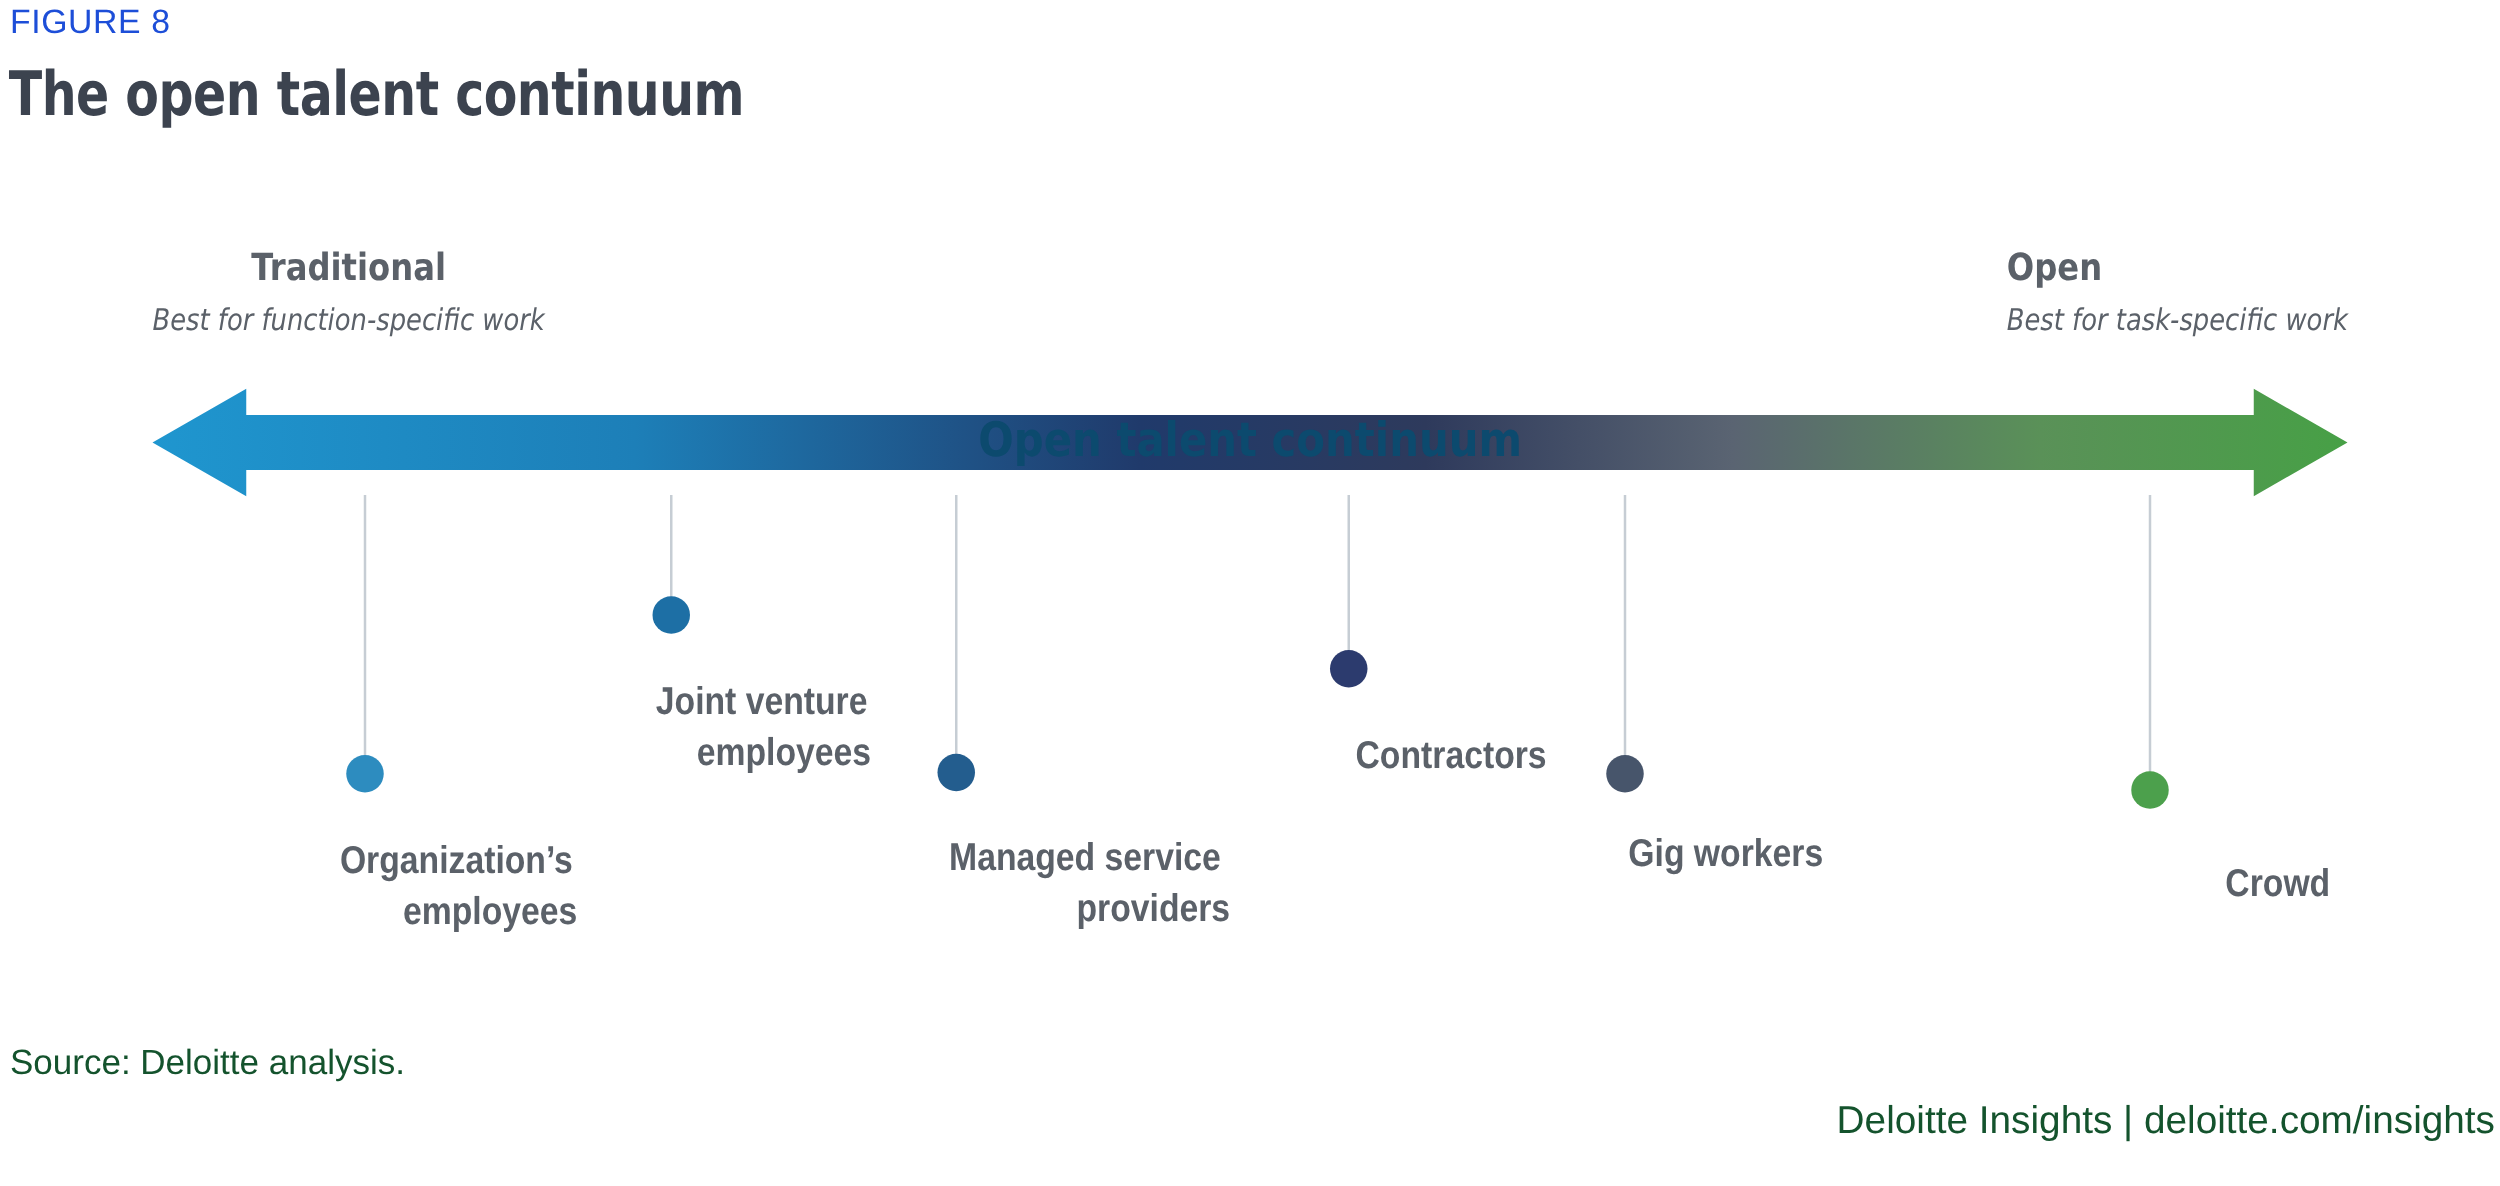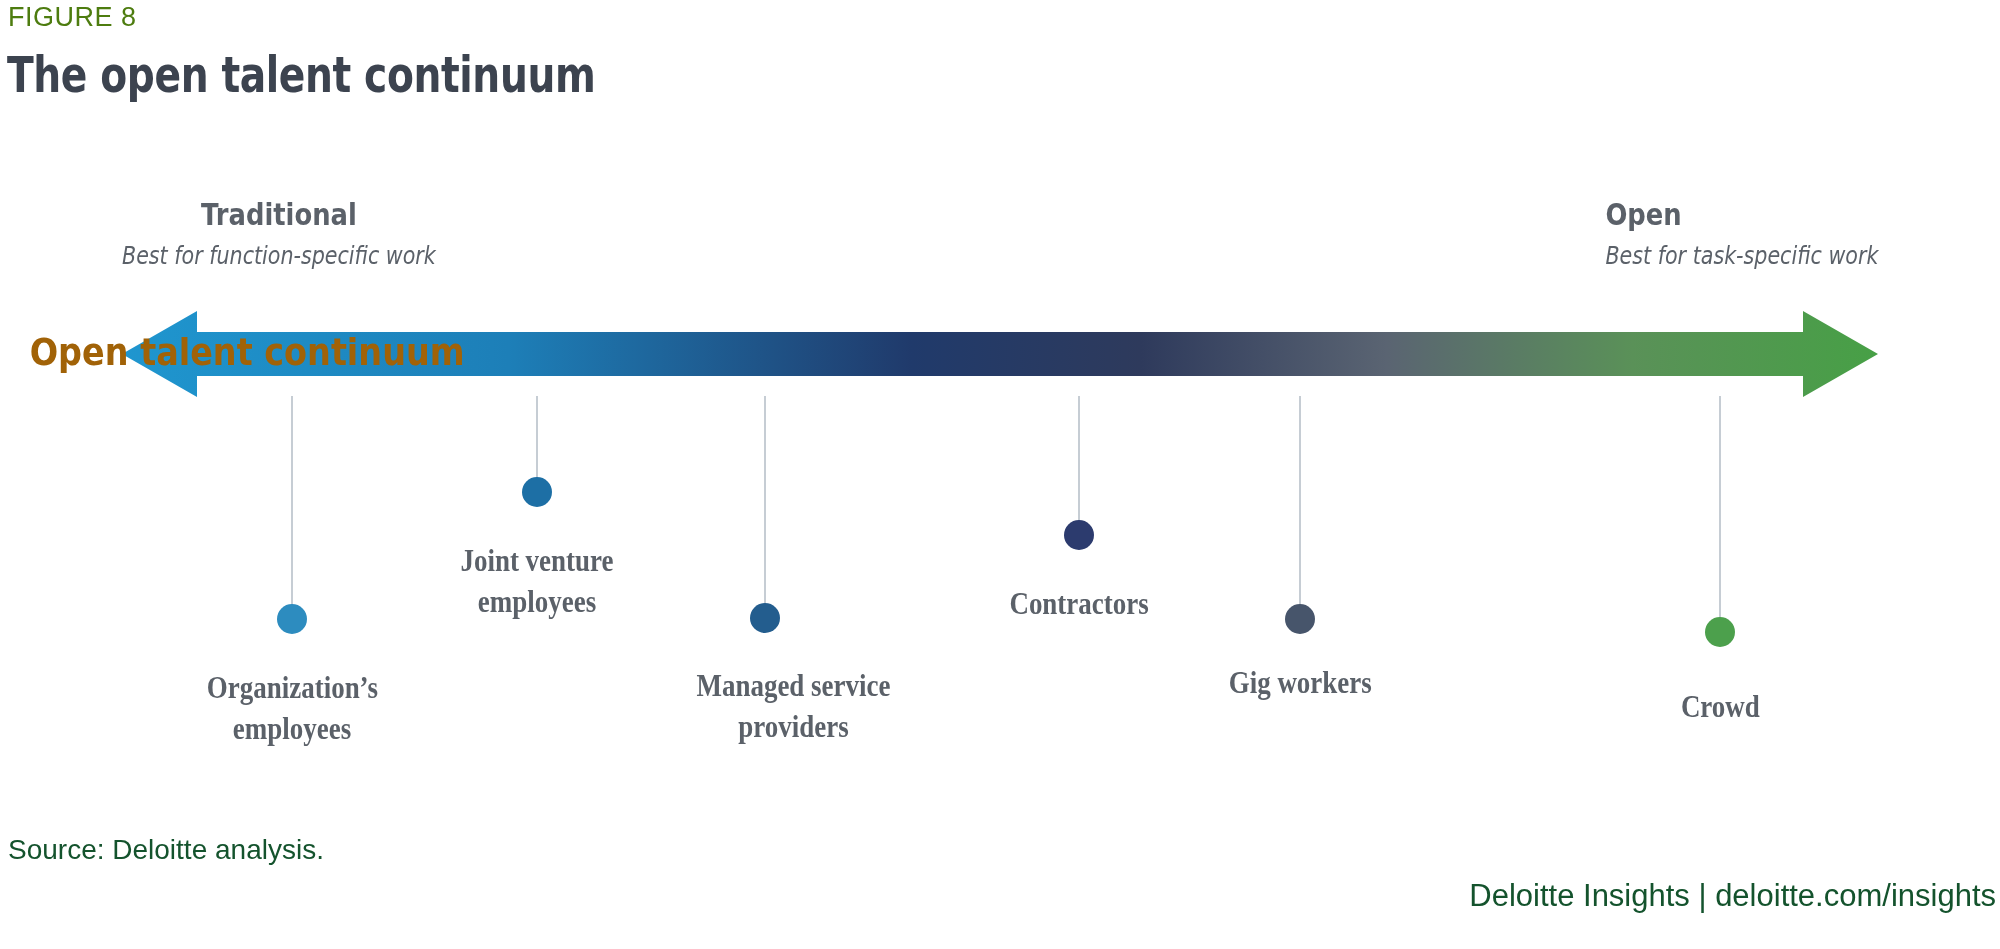--- a/index.html
+++ b/index.html
@@ -17,21 +17,21 @@
     -webkit-font-smoothing: antialiased;
   }
 
   
   #figure-label {
     position: absolute;
     left: 8px;
     top: 2px;
     font-size: 27px;
     letter-spacing: 0.5px;
-    color: #4d7c0f;
+    color: #1d4ed8;
     font-weight: 400;
     font-family: "Liberation Sans", sans-serif;
   }
   #page-title {
     position: absolute;
     left: 7px;
     top: 47px;
     font-size: 49px;
     font-weight: bold;
     color: #3c434f;
@@ -87,24 +87,24 @@
     left: 110px;
     top: 300px;
     width: 1780px;
     height: 108px;
   }
   #continuum-label {
     position: absolute;
     left: 0;
     top: 330px;
     width: 2000px;
-    text-align: left;
+    text-align: center;
     font-size: 38px;
     font-weight: bold;
-    color: #a16207;
+    color: #0c4a6e;
     font-family: "DejaVu Sans", sans-serif;
     letter-spacing: 0px;
     pointer-events: none;
   }
   #continuum-label span {
     display: inline-block;
     transform: scaleX(0.88);
   }
 
   
@@ -119,25 +119,25 @@
     background: #c6cdd4;
   }
   .stage-dot {
     position: absolute;
     border-radius: 50%;
     width: 30px;
     height: 30px;
   }
   .stage-label {
     position: absolute;
-    text-align: center;
+    text-align: right;
     font-size: 31px;
     font-weight: bold;
     color: #5b6169;
-    font-family: Liberation Serif, serif;
+    font-family: Liberation Sans, sans-serif;
     line-height: 1.33;
     white-space: pre-line;
   }
   .stage-label span {
     display: inline-block;
     transform: scaleX(0.87);
   }
 
   
   #source-note {

